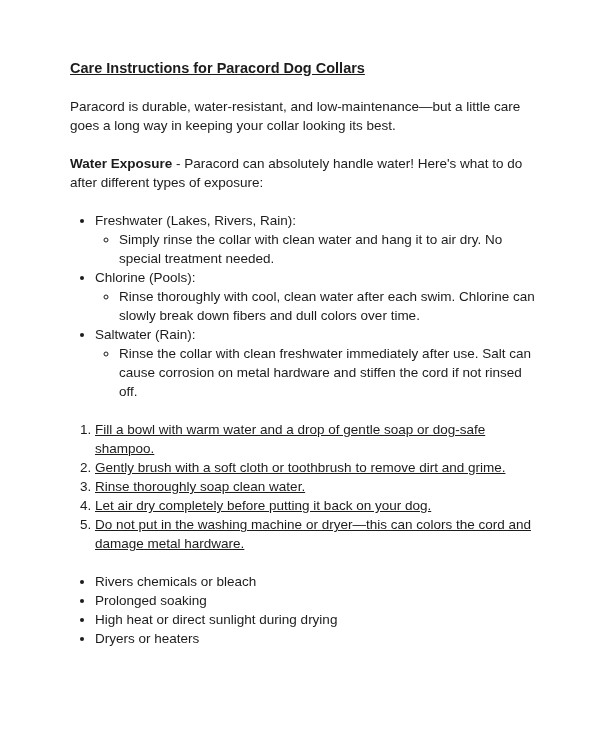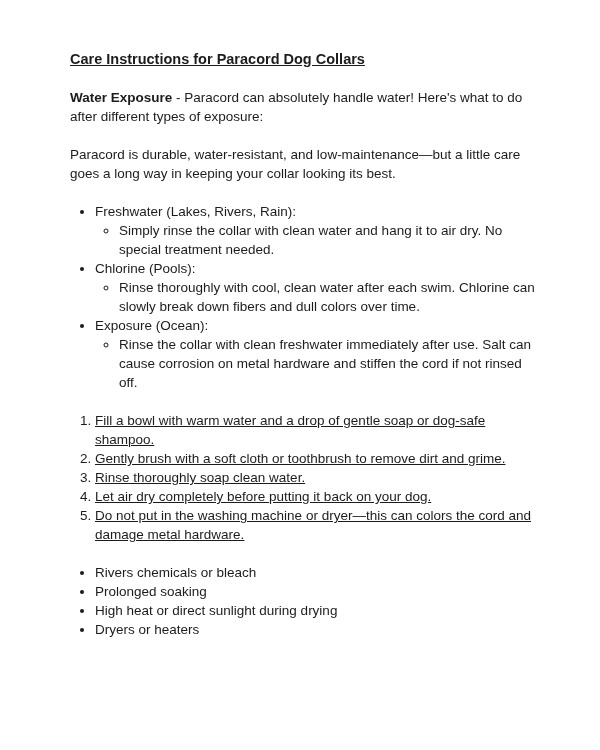--- a/index.html
+++ b/index.html
@@ -20,21 +20,21 @@
     font-family: "Liberation Sans", sans-serif;
     font-size: 13.5px;
     line-height: 19px;
     color: #1d1c1d;
   }
   .doc-title {
     font-size: 14.5px;
     font-weight: 700;
     line-height: 19px;
     text-decoration: underline;
-    margin: 8px 0 19px 0;
+    margin: 17px 0 19px 0;
     color: #1d1c1d;
   }
   .para {
     margin: 19px 0;
   }
   .run-in-label {
     font-weight: 700;
   }
   ul.top-list {
     margin: 19px 0;
@@ -63,46 +63,46 @@
   }
   li { padding: 0; }
 </style>
 </head>
 <body>
 
 <div class="page">
 
   <h1 class="doc-title">Care Instructions for Paracord Dog Collars</h1>
 
+  <p class="para">Paracord is durable, water-resistant, and low-maintenance—but a little care goes a long way in keeping your collar looking its best.</p>
+
   <p class="para">
     <strong class="run-in-label">Water Exposure</strong>
     <span>- Paracord can absolutely handle water! Here's what to do after different types of exposure:</span>
   </p>
-
-  <p class="para">Paracord is durable, water-resistant, and low-maintenance—but a little care goes a long way in keeping your collar looking its best.</p>
 
   <ul class="top-list">
     <li>
       <span>Freshwater (Lakes, Rivers, Rain):</span>
       <ul class="sub-list">
         <li>
           <span>Simply rinse the collar with clean water and hang it to air dry. No special treatment needed.</span>
         </li>
       </ul>
     </li>
     <li>
       <span>Chlorine (Pools):</span>
       <ul class="sub-list">
         <li>
           <span>Rinse thoroughly with cool, clean water after each swim. Chlorine can slowly break down fibers and dull colors over time.</span>
         </li>
       </ul>
     </li>
     <li>
-      <span>Exposure (Ocean):</span>
+      <span>Saltwater (Rain):</span>
       <ul class="sub-list">
         <li>
           <span>Rinse the collar with clean freshwater immediately after use. Salt can cause corrosion on metal hardware and stiffen the cord if not rinsed off.</span>
         </li>
       </ul>
     </li>
   </ul>
 
 
   <ol class="steps-list">

